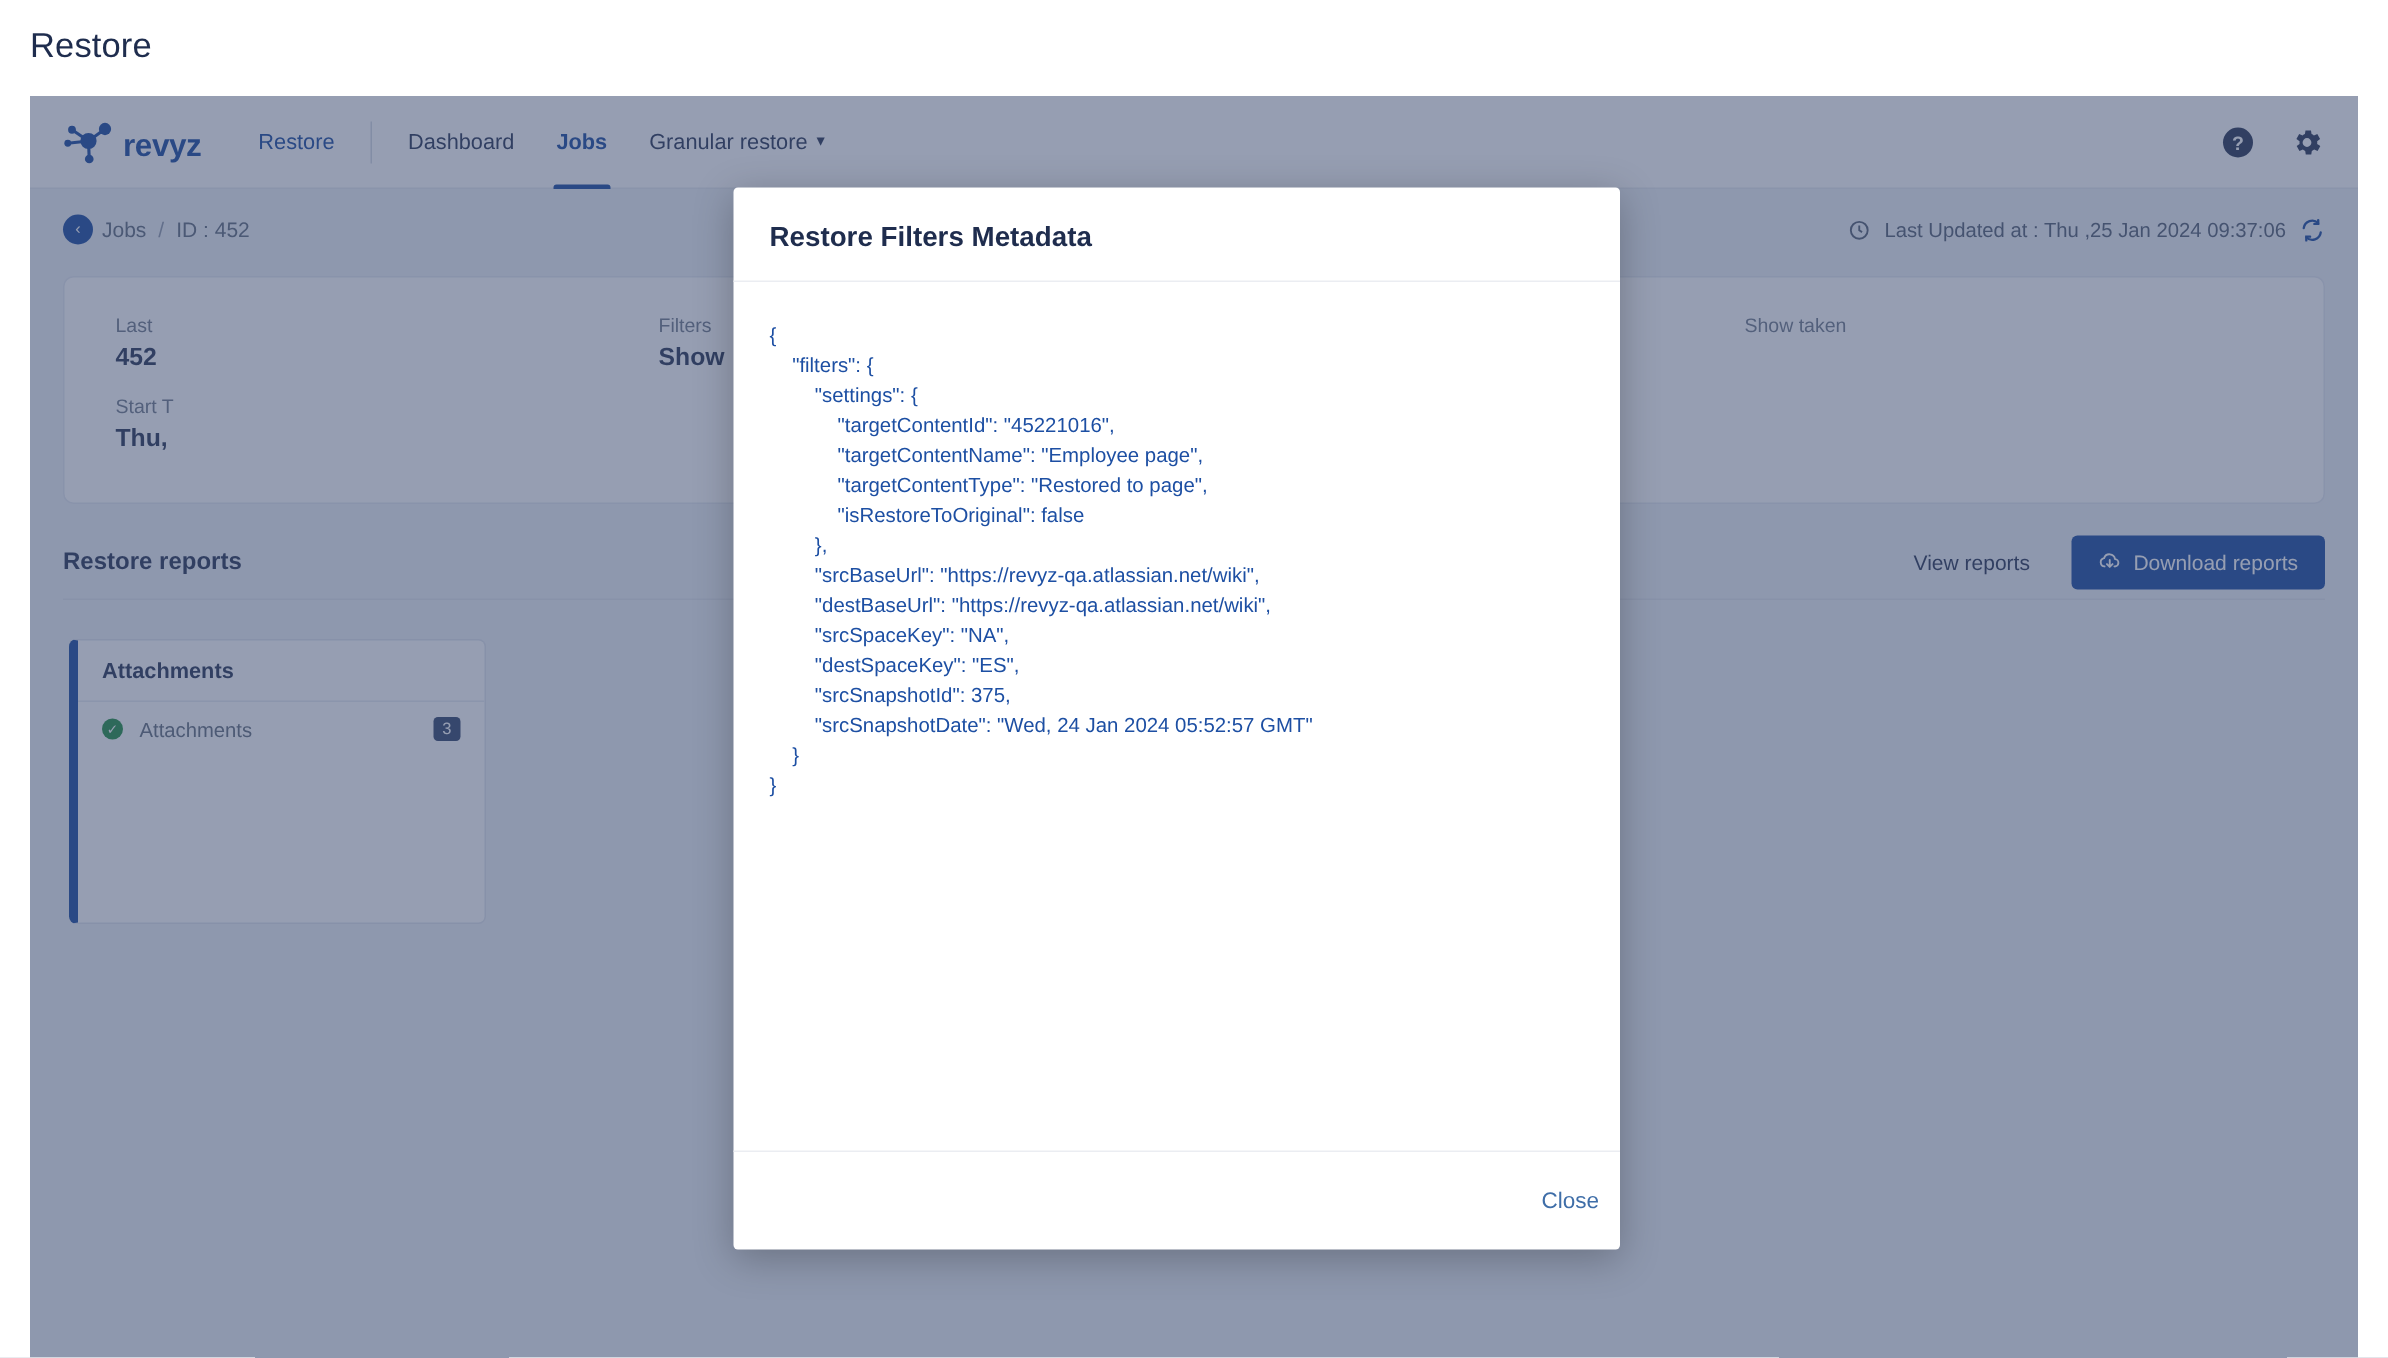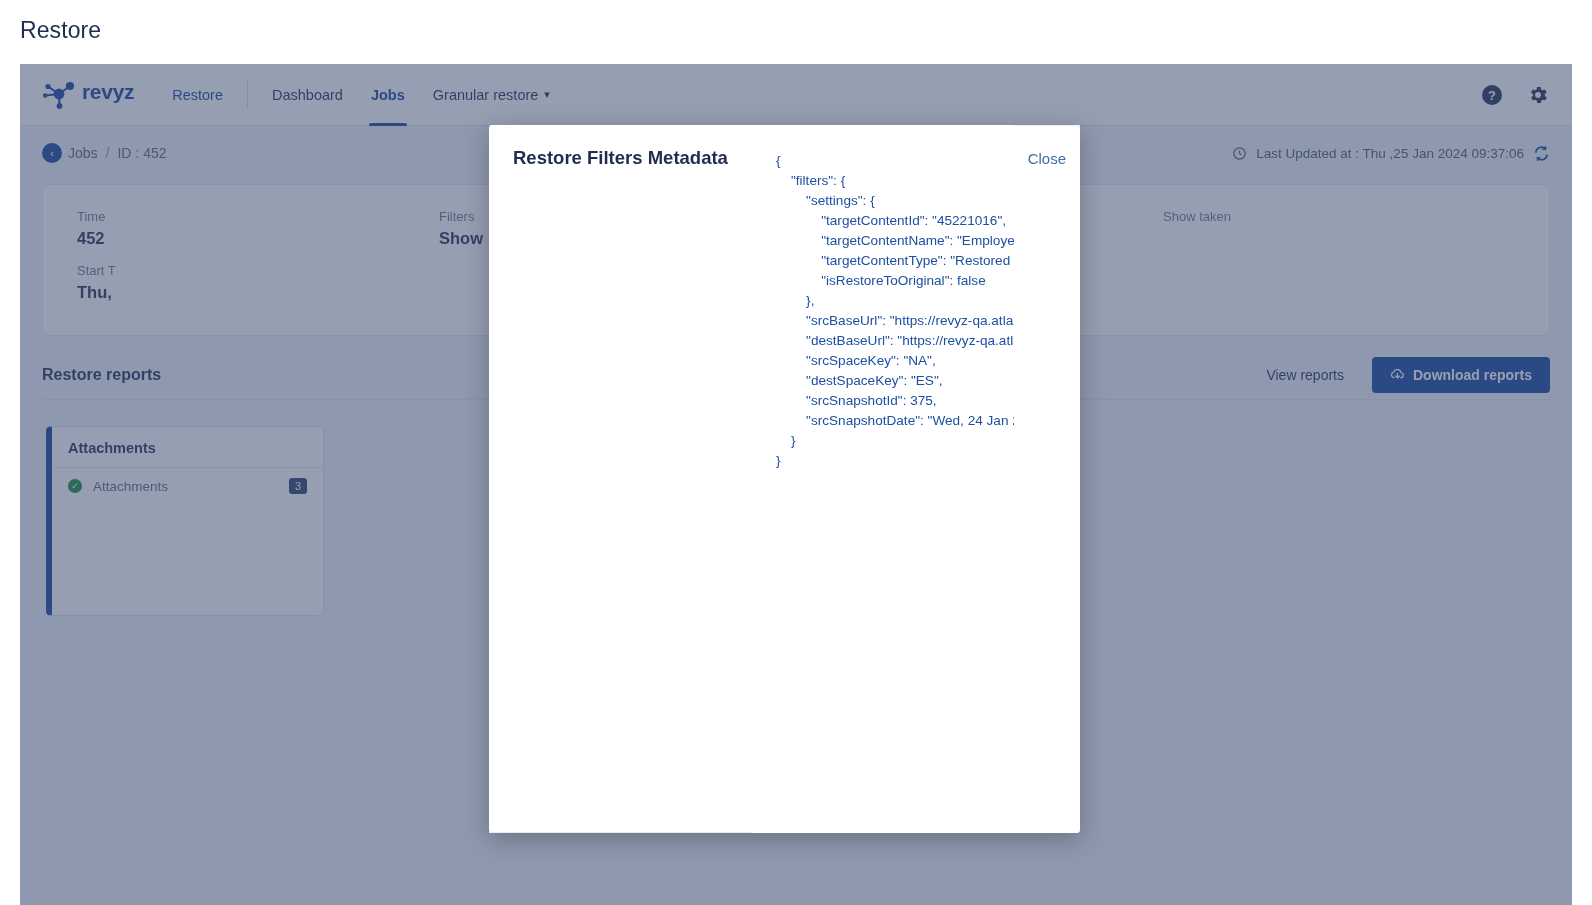--- a/index.html
+++ b/index.html
@@ -26,21 +26,21 @@
     background: #eef1f6;
     overflow: hidden;
   }
 
   
   .navbar {
     position: relative; height: 62px; background: #fff;
     display: flex; align-items: center; padding: 0 22px;
     border-bottom: 1px solid #e4e8ef;
   }
-  .logo-wrap { display: flex; align-items: flex-start; gap: 6px; margin-right: 24px; }
+  .logo-wrap { display: flex; align-items: flex-end; gap: 6px; margin-right: 24px; }
   .logo-mark { width: 34px; height: 30px; display: block; }
   .logo-text { font-size: 21px; font-weight: 700; color: #11449b; letter-spacing: -.3px; }
 
   .nav-link {
     font-size: 14.5px; color: #11449b; padding: 0 14px;
     height: 62px; display: flex; align-items: center;
     position: relative; cursor: pointer; white-space: nowrap;
   }
   .nav-sep { width: 1px; height: 28px; background: #d3d9e3; margin: 0 10px; }
   .nav-link.dark { color: #1f2d4e; }
@@ -97,21 +97,21 @@
   }
   .reports-title { font-size: 16px; font-weight: 700; color: #1f2d4e; }
   .reports-actions { margin-left: auto; display: flex; align-items: center; gap: 14px; }
   .btn-ghost {
     font-size: 14px; color: #1f2d4e; background: transparent;
     border: none; padding: 9px 14px; cursor: pointer; border-radius: 4px;
   }
   .btn-primary {
     font-size: 14px; color: #fff; background: #11449b; border: none;
     padding: 10px 18px; border-radius: 4px; cursor: pointer;
-    display: flex; align-items: center; gap: 8px; font-weight: bold;
+    display: flex; align-items: center; gap: 8px;
   }
 
   
   .report-card {
     margin: 26px 0 0 26px; width: 278px; height: 190px;
     background: #fff; border: 1px solid #dde3ec; border-radius: 5px;
     border-left: 6px solid #11449b; overflow: hidden;
   }
   .report-card-title {
     font-size: 14.5px; font-weight: 700; color: #1f2d4e;
@@ -127,21 +127,21 @@
 
   
   .overlay {
     position: absolute; left: 20px; top: 64px; width: 1552px; height: 841px;
     background: rgba(63, 79, 114, 0.55);
   }
   .modal {
     position: absolute; left: 489px; top: 125px;
     width: 591px; height: 708px; background: #fff;
     border-radius: 3px; box-shadow: 0 6px 26px rgba(0,0,0,.25);
-    display: flex; flex-direction: row;
+    display: flex; flex-direction: column;
   }
   .modal-header {
     padding: 22px 24px 18px 24px; border-bottom: 1px solid #ebedf2;
   }
   .modal-title { font-size: 18.5px; font-weight: 700; color: #1f2d4e; }
   .modal-body {
     flex: 1; padding: 26px 24px 10px 24px; overflow: auto;
   }
   .json-block {
     font-family: "Liberation Sans", sans-serif;
@@ -222,21 +222,21 @@
           <svg width="17" height="17" viewBox="0 0 24 24" fill="none" stroke="#11449b" stroke-width="2.2" stroke-linecap="round">
             <path d="M4 10a8 8 0 0113.6-4.6M20 14a8 8 0 01-13.6 4.6"></path>
             <path d="M17.6 2.4v3.6h-3.6M6.4 21.6V18h3.6"></path>
           </svg>
         </span>
       </div>
     </div>
 
     <div class="summary-card">
       <div>
-        <div class="field-label">Time</div>
+        <div class="field-label">Last</div>
         <div class="field-value">452</div>
       </div>
       <div>
         <div class="field-label">Filters</div>
         <div class="field-value">Show</div>
       </div>
       <div></div>
 
       <div>
         <div class="field-label">Show taken</div>

